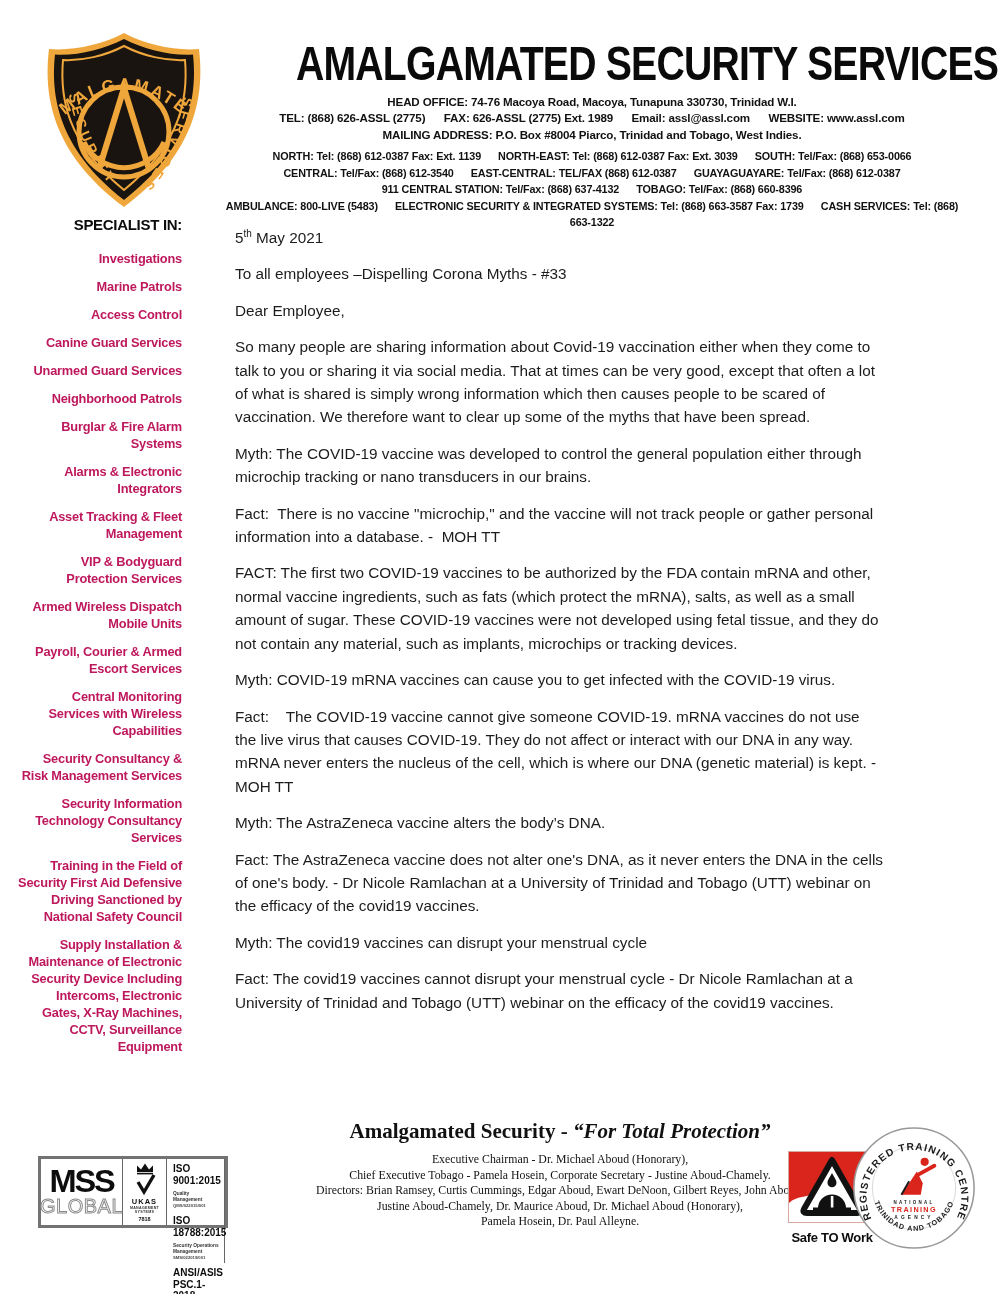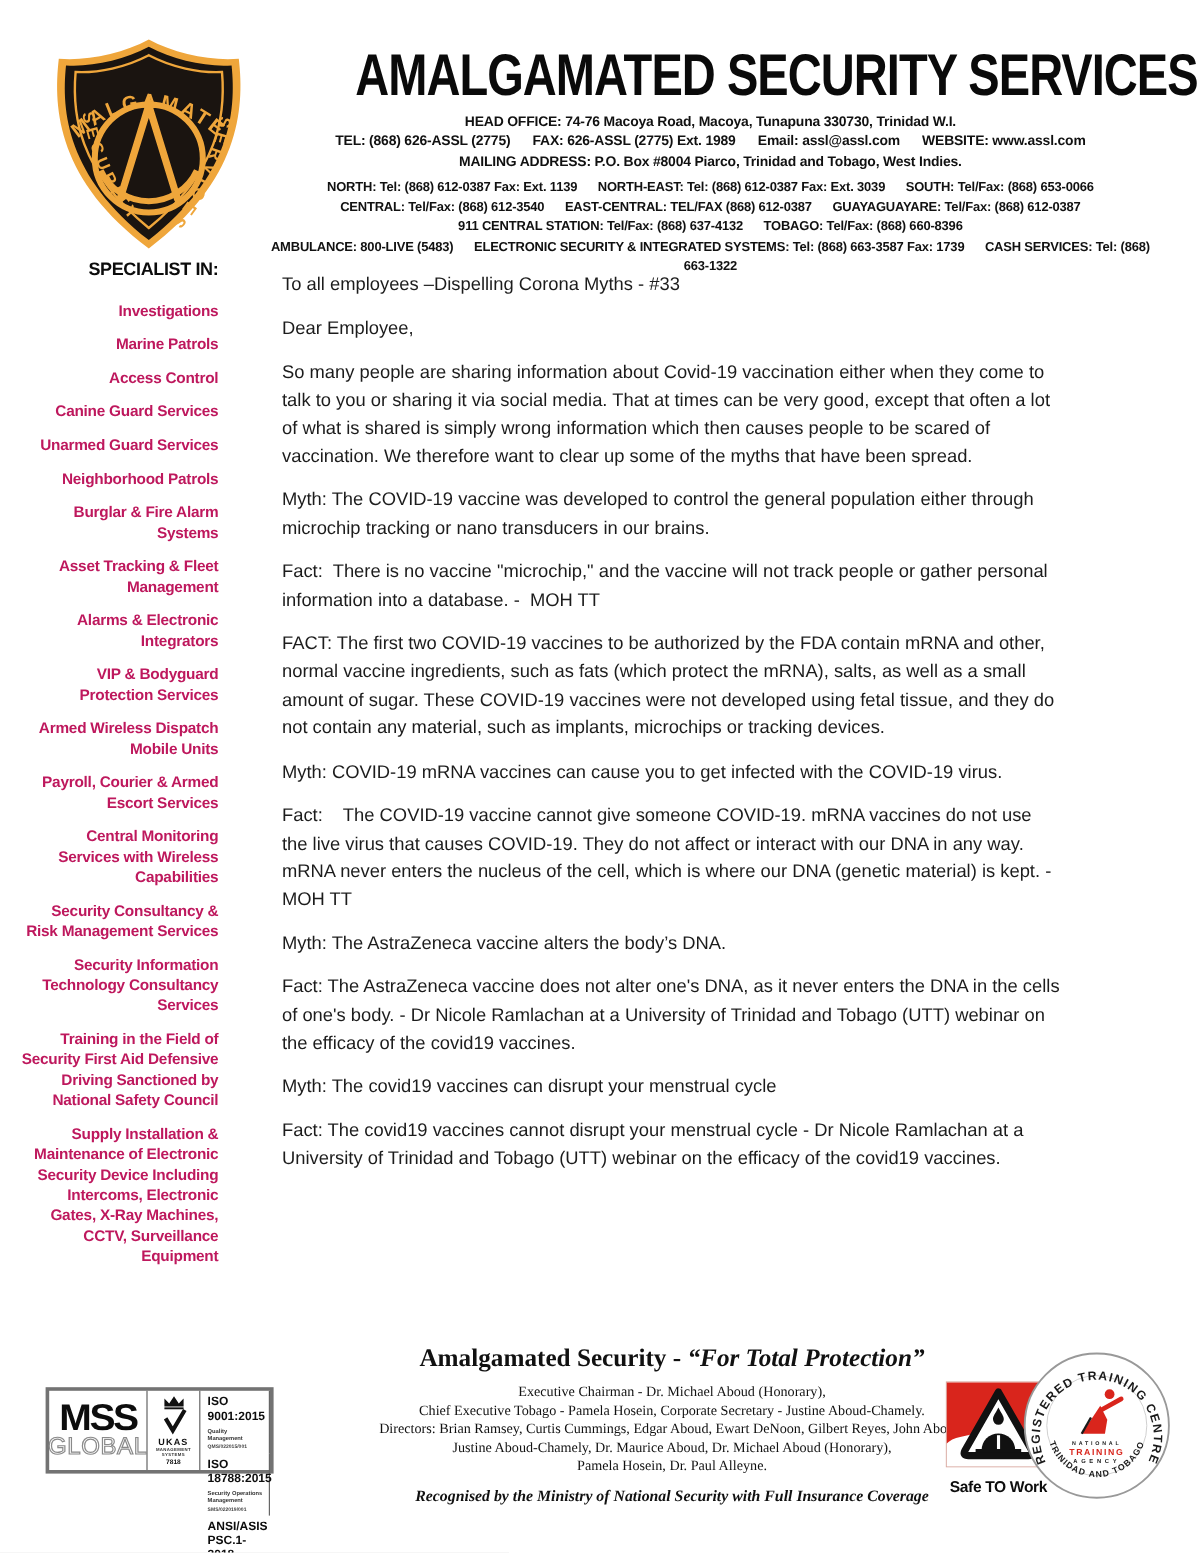--- a/index.html
+++ b/index.html
@@ -123,34 +123,35 @@
     <div class="sidebar-heading">SPECIALIST IN:</div>
     <div>
 
     <div class="sidebar-item">Investigations</div>
         <div class="sidebar-item">Marine Patrols</div>
         <div class="sidebar-item">Access Control</div>
         <div class="sidebar-item">Canine Guard Services</div>
         <div class="sidebar-item">Unarmed Guard Services</div>
         <div class="sidebar-item">Neighborhood Patrols</div>
         <div class="sidebar-item">Burglar &amp; Fire Alarm Systems</div>
+        <div class="sidebar-item">Alarms &amp; Electronic Integrators</div>
         <div class="sidebar-item">Asset Tracking &amp; Fleet Management</div>
-        <div class="sidebar-item">Alarms &amp; Electronic Integrators</div>
         <div class="sidebar-item">VIP &amp; Bodyguard Protection Services</div>
         <div class="sidebar-item">Armed Wireless Dispatch Mobile Units</div>
         <div class="sidebar-item">Payroll, Courier &amp; Armed Escort Services</div>
         <div class="sidebar-item">Central Monitoring Services with Wireless Capabilities</div>
         <div class="sidebar-item">Security Consultancy &amp; Risk Management Services</div>
         <div class="sidebar-item">Security Information Technology Consultancy Services</div>
         <div class="sidebar-item">Training in the Field of Security First Aid Defensive Driving Sanctioned by National Safety Council</div>
         <div class="sidebar-item">Supply Installation &amp; Maintenance of Electronic Security Device Including Intercoms, Electronic Gates, X-Ray Machines, CCTV, Surveillance Equipment</div>
       </div>
   </div>
 
   <div class="letter">
+    <div class="date-line"><span>5</span><sup>th</sup><span> May 2021</span></div>
     <div>
 
     <p class="para">To all employees –Dispelling Corona Myths - #33</p>
         <p class="para">Dear Employee,</p>
         <p class="para">So many people are sharing information about Covid-19 vaccination either when they come to talk to you or sharing it via social media. That at times can be very good, except that often a lot of what is shared is simply wrong information which then causes people to be scared of vaccination. We therefore want to clear up some of the myths that have been spread.</p>
         <p class="para">Myth: The COVID-19 vaccine was developed to control the general population either through microchip tracking or nano transducers in our brains.</p>
         <p class="para">Fact:  There is no vaccine "microchip," and the vaccine will not track people or gather personal information into a database. -  MOH TT</p>
         <p class="para">FACT: The first two COVID-19 vaccines to be authorized by the FDA contain mRNA and other, normal vaccine ingredients, such as fats (which protect the mRNA), salts, as well as a small amount of sugar. These COVID-19 vaccines were not developed using fetal tissue, and they do not contain any material, such as implants, microchips or tracking devices.</p>
         <p class="para">Myth: COVID-19 mRNA vaccines can cause you to get infected with the COVID-19 virus.</p>
         <p class="para">Fact:    The COVID-19 vaccine cannot give someone COVID-19. mRNA vaccines do not use the live virus that causes COVID-19. They do not affect or interact with our DNA in any way.  mRNA never enters the nucleus of the cell, which is where our DNA (genetic material) is kept. - MOH TT</p>
@@ -164,21 +165,20 @@
   <div class="footer">
     <div class="footer-tagline"><span>Amalgamated Security - </span><span class="quote">“For Total Protection”</span></div>
     <div>
 
     <div class="footer-exec-line">Executive Chairman - Dr. Michael Aboud (Honorary),</div>
         <div class="footer-exec-line">Chief Executive Tobago - Pamela Hosein, Corporate Secretary - Justine Aboud-Chamely.</div>
         <div class="footer-exec-line">Directors: Brian Ramsey, Curtis Cummings, Edgar Aboud, Ewart DeNoon, Gilbert Reyes, John Aboud,</div>
         <div class="footer-exec-line">Justine Aboud-Chamely, Dr. Maurice Aboud, Dr. Michael Aboud (Honorary),</div>
         <div class="footer-exec-line">Pamela Hosein, Dr. Paul Alleyne.</div>
       </div>
-    <div class="footer-recognition">Recognised by the Ministry of National Security with Full Insurance Coverage</div>
   </div>
 
   <div class="certs">
     <div class="cert-cell cell-mss">
       <div class="mss-top">MSS</div>
       <div class="mss-bottom">GLOBAL</div>
     </div>
     <div class="cert-cell cell-ukas">
       <svg width="24" height="34" viewBox="0 0 24 34">
         <path d="M4,10 L4,3.5 L8,7.5 L12,1.5 L16,7.5 L20,3.5 L20,10 Z" fill="#111"></path>

